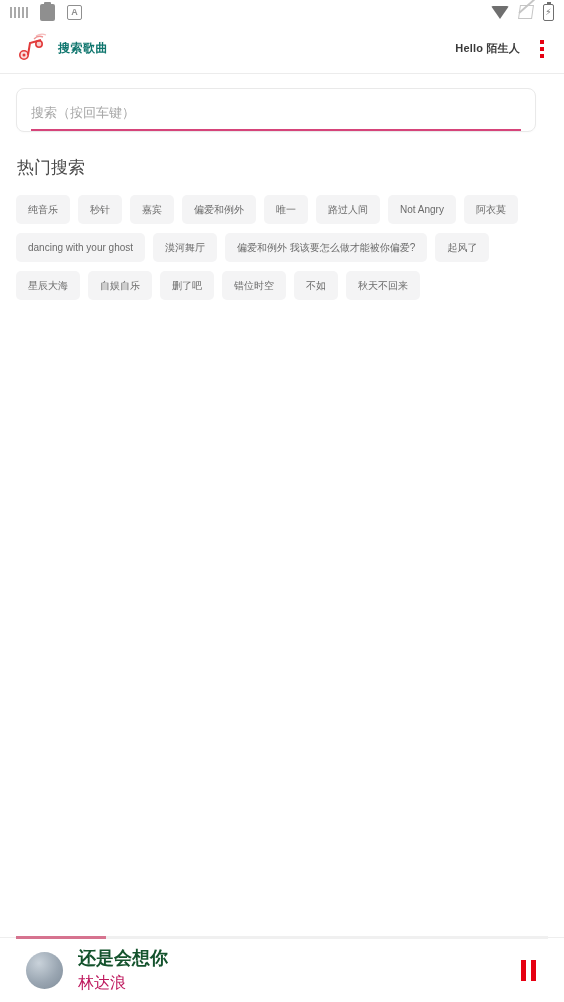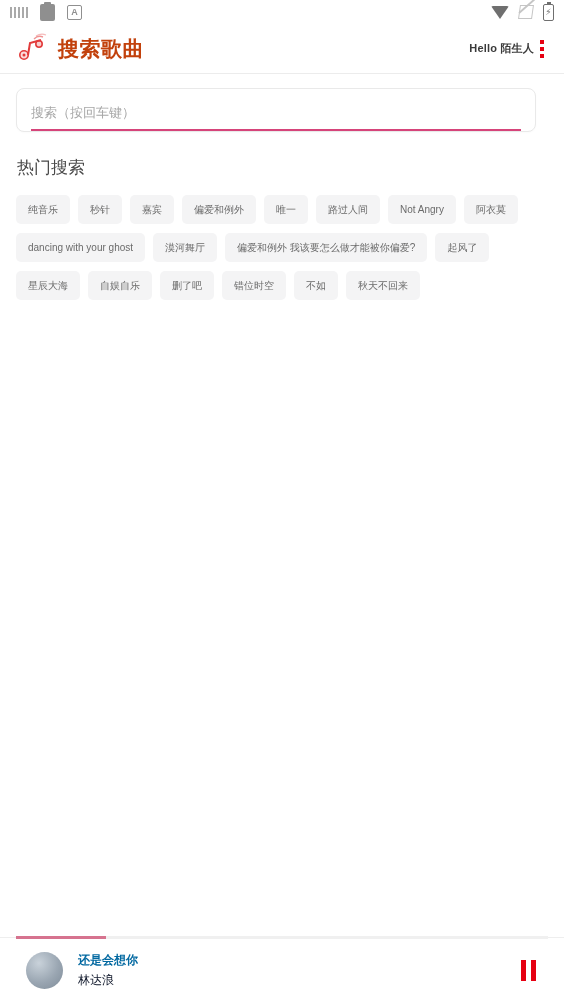--- a/index.html
+++ b/index.html
@@ -95,26 +95,26 @@
     height: 50px;
     display: flex;
     align-items: center;
     padding: 0 14px;
     border-bottom: 1px solid #ececec;
     background: #ffffff;
   }
   .brand { display: flex; align-items: center; gap: 8px; }
   .logo { width: 36px; height: 32px; position: relative; }
   .app-title {
-    font-size: 21px;
+    font-size: 12px;
     font-weight: bold;
-    color: #c2410c;
+    color: #0f766e;
     letter-spacing: .5px;
   }
-  .header-right { margin-left: auto; display: flex; align-items: center; }
+  .header-right { margin-left: auto; display: flex; align-items: center; gap: 14px; }
   .greeting {
     font-size: 11px;
     font-weight: bold;
     color: #3a3a3a;
     letter-spacing: .2px;
   }
   .kebab {
     display: flex; flex-direction: column; gap: 3px;
     padding: 4px 6px; cursor: pointer;
   }
@@ -188,22 +188,22 @@
     background: #d6738f;
     width: 17%;
   }
   .album-art {
     width: 37px; height: 37px;
     border-radius: 50%;
     background: radial-gradient(circle at 35% 30%, #c9d2da 0%, #9aa6b2 55%, #7e8b98 100%);
     flex: none;
   }
   .track-meta { margin-left: 15px; display: flex; flex-direction: column; gap: 3px; }
-  .track-title { font-size: 12px; font-weight: bold; color: #0369a1; }
-  .track-artist { font-size: 12px; color: #0f172a; }
+  .track-title { font-size: 18px; font-weight: bold; color: #14532d; }
+  .track-artist { font-size: 16px; color: #be185d; }
   .pause-btn {
     margin-left: auto;
     display: flex; gap: 5px; cursor: pointer;
     padding: 6px;
   }
   .pause-btn i { display: block; width: 5px; height: 21px; background: #e60012; }
 </style>
 </head>
 <body>
 

